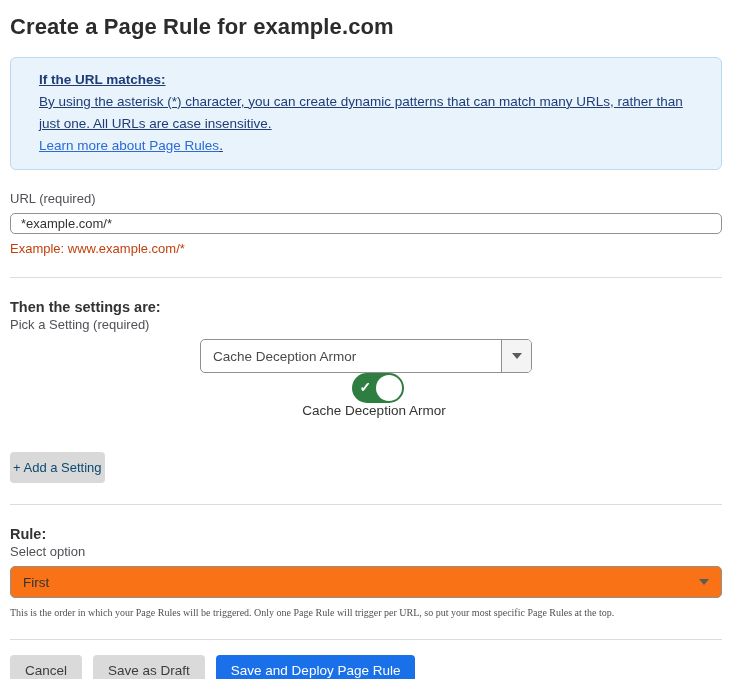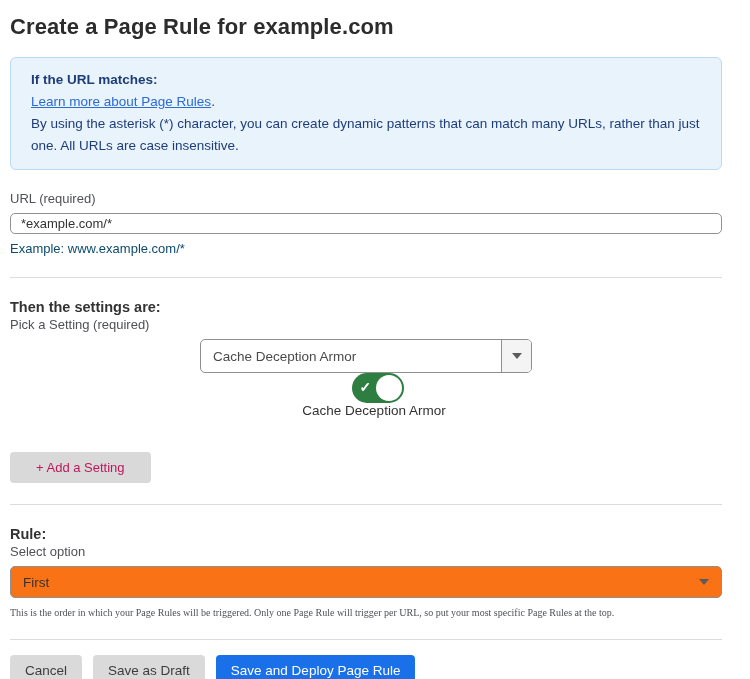--- a/index.html
+++ b/index.html
@@ -14,36 +14,37 @@
 
   .page-title {
     font-size: 22px; font-weight: 700; color: #2c2c2c;
     margin: 0 0 17px 0; letter-spacing: 0.1px;
   }
 
   .info-box {
     background: #e9f3fc;
     border: 1px solid #bcd9f2;
     border-radius: 6px;
-    padding: 11px 20px 13px;
+    padding: 11px 28px 13px;
     font-size: 13.5px; line-height: 1.62;
     color: #1e3d78;
     margin-bottom: 21px;
+    text-decoration: underline;
   }
   .info-heading { font-weight: 700; }
   .info-link { color: #2b6bd4; text-decoration: underline; cursor: pointer; }
 
   .field-label { font-size: 13px; color: #4f5156; margin: 2px 0 7px; }
   .text-input {
     width: 100%; height: 21px;
     border: 1px solid #929292; border-radius: 5px;
     padding: 0 10px; font-size: 13px; color: #333;
     font-family: inherit; background: #fff;
   }
-  .helper-text { font-size: 13px; color: #0c4a6e; margin-top: 7px; }
+  .helper-text { font-size: 13px; color: #c2410c; margin-top: 7px; }
 
   hr.divider { border: none; border-top: 1px solid #dcdcdc; margin: 21px 0; }
 
   .section-heading { font-size: 14.5px; font-weight: 700; color: #333; margin: 0; }
 
   .controls-row { display: flex; align-items: center; margin-top: 0; flex-direction: column; }
 
   .setting-select {
     width: 332px; height: 34px;
     border: 1px solid #8f8f8f; border-radius: 5px;
@@ -74,21 +75,21 @@
   }
   .toggle-knob {
     position: absolute; right: 2px; top: 2px;
     width: 26px; height: 26px; border-radius: 50%; background: #fff;
   }
   .toggle-label { font-size: 13.5px; color: #333; margin-left: 16px; }
 
   .add-setting-btn {
     margin-top: 34px;
     background: #d9d9d9; border: none; border-radius: 4px;
-    padding: 8px 26px; font-size: 13px; color: #be185d;
+    padding: 8px 3px; font-size: 13px; color: #0c4a6e;
     font-family: inherit; cursor: pointer;
   }
 
   .order-select {
     width: 100%; height: 32px;
     border: 1px solid #8f8f8f; border-radius: 5px;
     display: flex; align-items: center; justify-content: space-between;
     padding: 0 12px; font-size: 13.5px; color: #333;
     background: #f97316; cursor: pointer;
   }
@@ -106,22 +107,22 @@
 </style>
 </head>
 <body>
 
 <div class="page">
 
   <h1 class="page-title">Create a Page Rule for example.com</h1>
 
   <div class="info-box">
     <div class="info-heading">If the URL matches:</div>
+    <div>By using the asterisk (*) character, you can create dynamic patterns that can match many URLs, rather than just one. All URLs are case insensitive.</div>
     <div><span class="info-link">Learn more about Page Rules</span><span>.</span></div>
-    <div>By using the asterisk (*) character, you can create dynamic patterns that can match many URLs, rather than just one. All URLs are case insensitive.</div>
   </div>
 
   <div class="field-label" style="margin-top:0;">URL (required)</div>
   <input class="text-input" type="text" value="*example.com/*" style="">
   <div class="helper-text">Example: www.example.com/*</div>
 
   <hr class="divider">
 
   <div class="section-heading">Then the settings are:</div>
 

